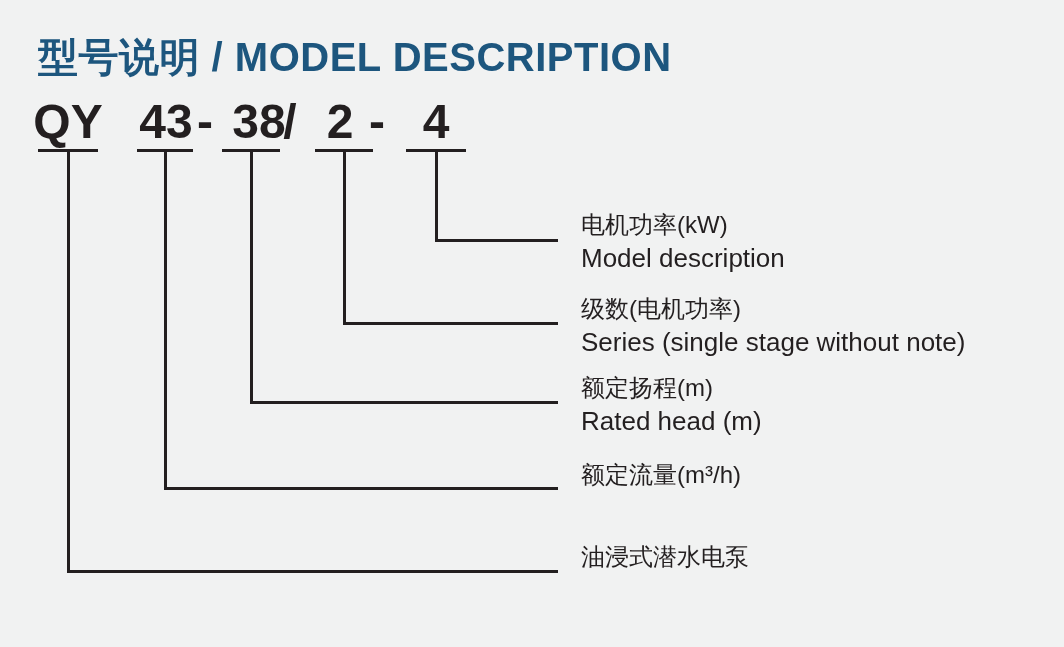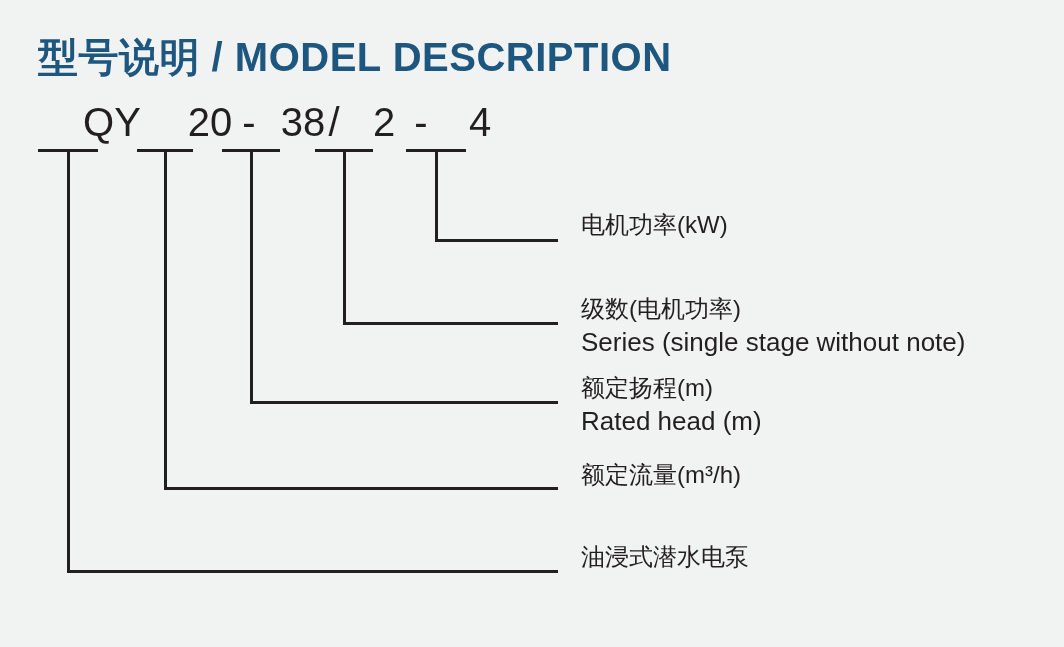--- a/index.html
+++ b/index.html
@@ -24,26 +24,25 @@
     font-size: 40px;
     font-weight: bold;
     letter-spacing: 0.5px;
     color: #1d567e;
     white-space: nowrap;
   }
   .code-token {
     position: absolute;
     top: 100px;
     transform: translateX(-50%);
-    font-size: 40px;
-    font-weight: normal;
+    font-size: 48px;
+    font-weight: bold;
     line-height: 44px;
     white-space: nowrap;
     color: #231f20;
-    margin-left: 44px;
   }
   .code-underline {
     position: absolute;
     top: 149px;
     height: 3px;
     background: #231f20;
   }
   .connector {
     position: absolute;
     top: 150px;
@@ -69,21 +68,21 @@
   }
 </style>
 </head>
 <body>
 
 <div class="stage">
 
   <h1 class="title">型号说明 / MODEL DESCRIPTION</h1>
 
   <span class="code-token" style="left:68px">QY</span>
-  <span class="code-token" style="left:166px">20</span>
+  <span class="code-token" style="left:166px">43</span>
   <span class="code-token" style="left:205px">-</span>
   <span class="code-token" style="left:259px">38</span>
   <span class="code-token" style="left:290px">/</span>
   <span class="code-token" style="left:340px">2</span>
   <span class="code-token" style="left:377px">-</span>
   <span class="code-token" style="left:436px">4</span>
 
   <div class="code-underline" style="left:38px;  width:60px"></div>
   <div class="code-underline" style="left:137px; width:56px"></div>
   <div class="code-underline" style="left:222px; width:58px"></div>
@@ -91,20 +90,21 @@
   <div class="code-underline" style="left:406px; width:60px"></div>
 
   <div class="connector" style="left:434.5px; width:123.5px; height:92px"></div>
   <div class="connector" style="left:342.5px; width:215.5px; height:175px"></div>
   <div class="connector" style="left:249.5px; width:308.5px; height:254px"></div>
   <div class="connector" style="left:163.5px; width:394.5px; height:340px"></div>
   <div class="connector" style="left:66.5px;  width:491.5px; height:423px"></div>
 
   <div class="legend-row" style="top:210px">
     <div class="legend-cn">电机功率(kW)</div>
+    <div class="legend-en">Model description</div>
   </div>
 
   <div class="legend-row" style="top:294px">
     <div class="legend-cn">级数(电机功率)</div>
     <div class="legend-en">Series (single stage without note)</div>
   </div>
 
   <div class="legend-row" style="top:373px">
     <div class="legend-cn">额定扬程(m)</div>
     <div class="legend-en">Rated head (m)</div>

